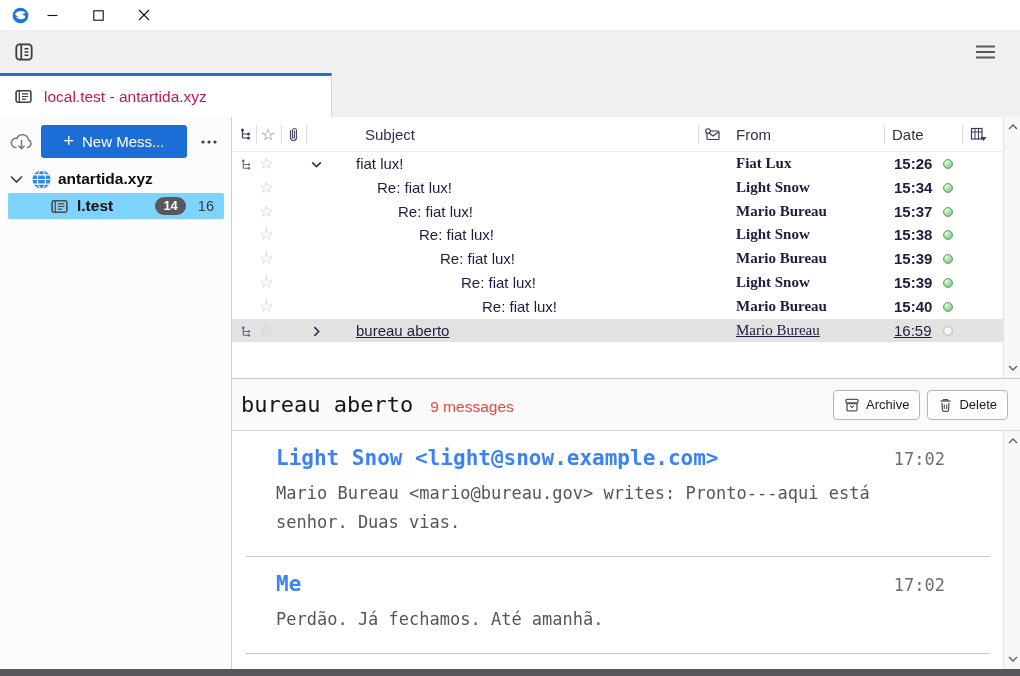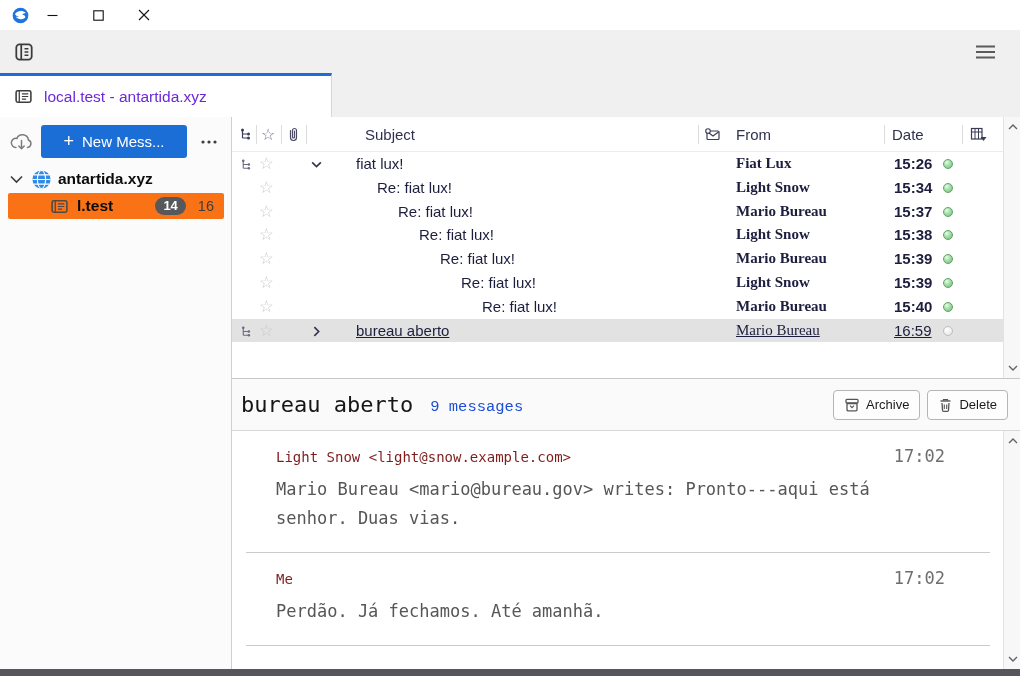--- a/index.html
+++ b/index.html
@@ -16,32 +16,32 @@
   .winbtns{display:flex;height:30px;}
   .winbtn{width:46px;height:30px;display:flex;align-items:center;justify-content:center;cursor:default;}
   
   .toolbar{position:absolute;left:0;top:30px;width:1020px;height:43px;background:#f0f0f0;display:flex;align-items:center;}
   .spaces-btn{margin-left:9px;width:30px;height:30px;display:flex;align-items:center;justify-content:center;border-radius:4px;}
   .appmenu-btn{margin-left:auto;margin-right:18px;width:34px;height:30px;display:flex;align-items:center;justify-content:center;border-radius:4px;}
   
   .tabstrip{position:absolute;left:0;top:73px;width:1020px;height:44px;background:#f0f0f0;}
   .tab{position:absolute;left:0;top:0;width:332px;height:44px;background:#ffffff;border-top:3px solid #1b6ed6;border-right:1px solid #d6d6d6;display:flex;align-items:center;}
   .tab-icon{margin-left:14px;display:flex;}
-  .tab-label{margin-left:11px;font-size:15.5px;color:#6d28d9;white-space:nowrap;}
+  .tab-label{margin-left:11px;font-size:15.5px;color:#be185d;white-space:nowrap;}
   
   .sidebar{position:absolute;left:0;top:117px;width:232px;height:552px;background:#fbfbfb;border-right:1px solid #cfcfcf;}
   .sb-toolbar{display:flex;align-items:center;padding:8px 4px 6px 6px;}
   .getmsg{width:30px;height:30px;display:flex;align-items:center;justify-content:center;}
   .new-msg{margin-left:5px;width:146px;height:33px;border:none;border-radius:3px;background:#1b6ed6;color:#fff;font-family:"Liberation Sans",sans-serif;font-size:15px;display:flex;align-items:center;justify-content:center;gap:8px;cursor:default;}
   .new-msg .plus{font-size:18px;font-weight:400;line-height:1;position:relative;top:-1px;}
   .kebab{margin-left:8px;width:28px;height:28px;display:flex;align-items:center;justify-content:center;border-radius:4px;}
   .account-row{display:flex;align-items:center;height:26px;padding-left:10px;margin-top:2px;}
   .account-row .acct{margin-left:6px;font-size:15.5px;font-weight:700;color:#0c0c0d;}
   .folder-row{display:flex;align-items:center;height:26px;margin:1px 7px 0 8px;padding-left:44px;padding-right:10px;border-radius:2px;}
-  .folder-row.selected{background:#f97316;padding-left:42px;}
+  .folder-row.selected{background:#7dd3fc;padding-left:42px;}
   .folder-row .fname{margin-left:8px;font-size:15.5px;font-weight:700;color:#0c0c0d;}
   .badge{margin-left:auto;background:#57585c;color:#fff;font-size:13px;font-weight:700;height:18px;line-height:18px;padding:0 8px;border-radius:9px;}
   .total{margin-left:12px;font-size:14.5px;color:#3d3d3d;}
   
   .thread-pane{position:absolute;left:232px;top:117px;width:771px;height:261px;background:#fff;}
   .thread-header{position:relative;height:35px;border-bottom:1px solid #ececec;font-size:15px;color:#30314e;}
   .hc{position:absolute;top:0;height:34px;display:flex;align-items:center;}
   .hsep{position:absolute;top:8px;height:19px;width:1px;background:#dcdcdc;}
   .h-thread{left:7px;} .h-star{left:29px;color:#74758b;font-size:16px;} .h-clip{left:55px;}
   .h-subject{left:133px;} .h-status{left:472px;} .h-from{left:504px;} .h-date{left:660px;} .h-picker{left:738px;}
@@ -61,27 +61,27 @@
   .trow.read .c-subj,.trow.read .c-from,.trow.read .c-date{font-weight:400;text-decoration:underline;}
   
   .vscroll{position:absolute;left:1003px;width:17px;background:#f7f7f7;border-left:1px solid #e3e3e3;}
   .thread-scroll{top:117px;height:261px;}
   .msg-scroll{top:431px;height:238px;}
   .sarrow{position:absolute;left:2px;width:13px;height:14px;display:flex;align-items:center;justify-content:center;}
   .sarrow.up{top:3px;} .sarrow.down{bottom:3px;}
   
   .msg-header{position:absolute;left:232px;top:378px;width:788px;height:53px;background:#fafafa;border-top:1px solid #c6c6c6;border-bottom:1px solid #d8d8d8;display:flex;align-items:center;}
   .mh-title{margin-left:9px;font-family:"DejaVu Sans Mono",monospace;font-size:22px;color:#161616;white-space:nowrap;}
-  .mh-count{margin-left:17px;font-family:Liberation Mono, monospace;font-size:15.5px;color:#1d4ed8;position:relative;top:2px;}
+  .mh-count{margin-left:17px;font-family:Liberation Sans, sans-serif;font-size:15.5px;color:#ef4444;position:relative;top:2px;}
   .mh-btns{margin-left:auto;margin-right:12px;display:flex;gap:7px;}
   .hbtn{height:30px;background:#fdfdfd;border:1px solid #b5b5b5;border-radius:4px;display:flex;align-items:center;gap:6px;padding:0 10px;font-size:13px;color:#1a1a1a;font-family:"Liberation Sans",sans-serif;cursor:default;}
   
   .message-area{position:absolute;left:232px;top:431px;width:771px;height:238px;background:#fff;overflow:hidden;font-family:"DejaVu Sans Mono",monospace;}
   .msg-head{display:flex;margin:15px 58px 0 44px;align-items:baseline;}
-  .msg-sender{font-weight:400;font-size:14px;color:#7f1d1d;flex:1 1 auto;white-space:nowrap;}
+  .msg-sender{font-weight:700;font-size:21px;color:#3b82f6;flex:1 1 auto;white-space:nowrap;}
   .msg-time{font-size:17px;color:#6e6e6e;}
   .msg-body{margin:9px 58px 0 44px;font-size:17px;line-height:29px;color:#565656;white-space:pre-line;}
   .divider{border:none;border-top:1px solid #cacaca;margin:19px 13px 0 14px;}
   .byte-footer{margin:21px 0 0 36px;font-size:15.5px;color:#767676;}
   
   .bottom-strip{position:absolute;left:0;top:669px;width:1020px;height:7px;background:#55575c;}
   svg{display:block;}
 </style>
 </head>
 <body>

